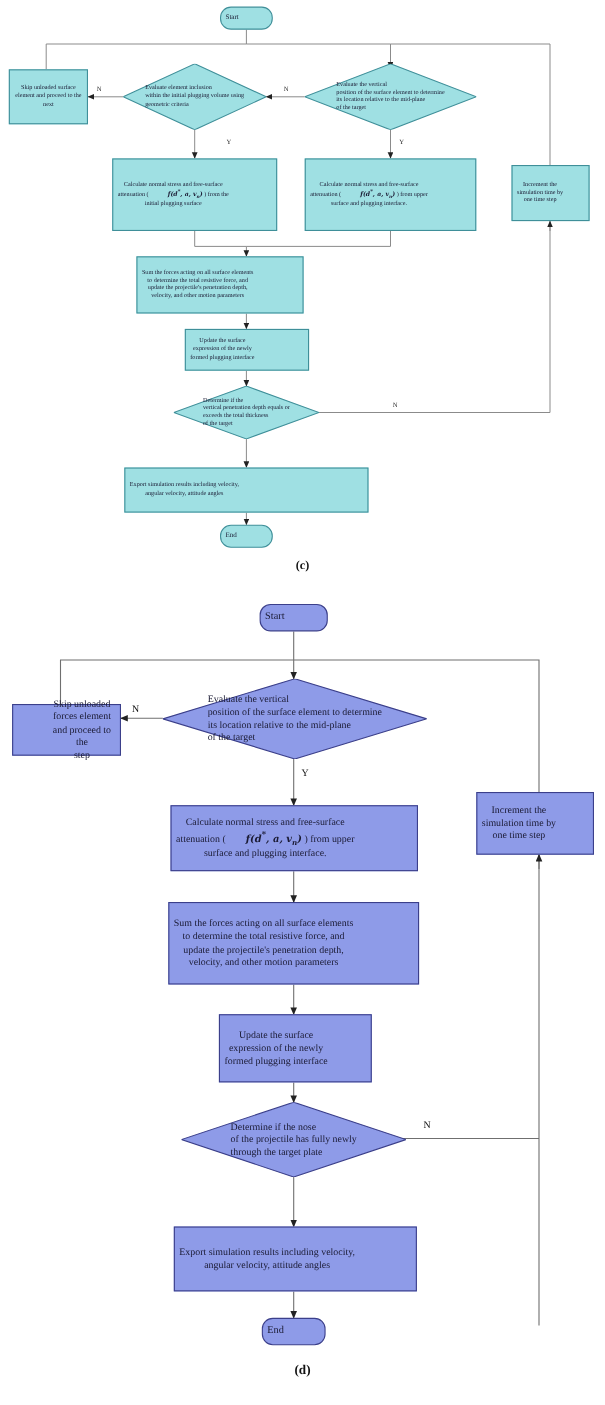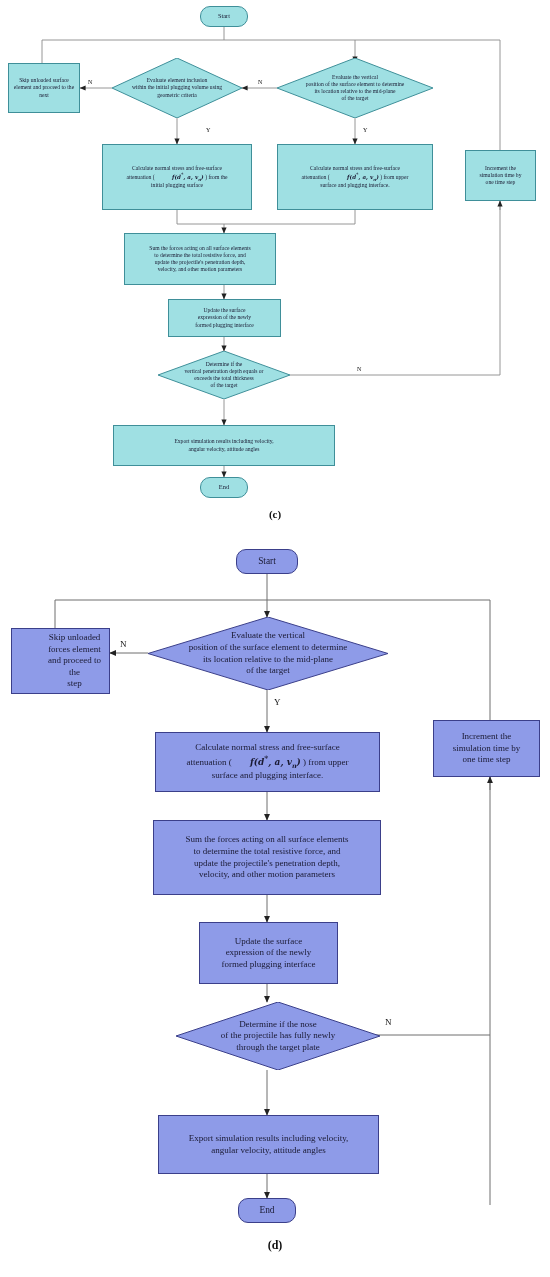--- a/index.html
+++ b/index.html
@@ -6,37 +6,37 @@
   body{width:550px;height:1277px;position:relative;
        font-family:"Liberation Serif", serif;color:#1a1a33;overflow:hidden;}
 
   .figure{position:absolute;left:0;width:550px;}
   #fig-c{top:0;height:540px;}
   #fig-d{top:540px;height:737px;}
 
   .svg-layer{position:absolute;left:0;top:0;width:100%;height:100%;overflow:visible;}
 
   .node{position:absolute;box-sizing:border-box;display:flex;align-items:center;
-        justify-content:center;text-align:center;}
+        text-align:center;}
 
   
   .proc{border:1px solid #2d6b78;}
   #fig-c .proc{background:#9FE0E3;border-color:#3f8f99;}
   #fig-d .proc{background:#8E9BE8;border-color:#3b3f8a;}
 
   
   .term{border-radius:10px;border:1px solid #2d6b78;}
   #fig-c .term{background:#9FE0E3;border-color:#3f8f99;}
   #fig-d .term{background:#8E9BE8;border-color:#3b3f8a;}
 
   
   .dec{position:absolute;}
   .dec .dshape{position:absolute;left:0;top:0;width:100%;height:100%;}
   .dec .dtext{position:absolute;left:0;top:0;width:100%;height:100%;
-              display:flex;align-items:center;justify-content:center;text-align:center;}
+              display:flex;align-items:center;justify-content:center;}
 
   .txt{line-height:1.28;padding:2px 4px;}
   #fig-c .f-tiny{font-size:5.6px;}
   #fig-c .f-term{font-size:6.4px;}
   #fig-d .f-small{font-size:9.0px;}
   #fig-d .f-term{font-size:9.4px;}
 
   .mathf{font-family:"DejaVu Serif", serif;font-style:italic;font-weight:600;margin-left:16px;}
   .mathf sub{font-size:.72em;font-style:italic;}
   .mathsup{font-style:normal;}
@@ -242,21 +242,21 @@
       <path d="M267,634 L267,658" marker-end="url(#ah-d)"></path>
 
       <path d="M490,250 L490,237" marker-end="url(#ah-d-up)"></path>
     </g>
   </svg>
 
   <div class="node term f-term" style="left:236px;top:9px;width:62px;height:25px;">
     <span class="txt">Start</span>
   </div>
 
-  <div class="node proc f-small" style="left:11px;top:88px;width:99px;height:66px;padding-left:28px;">
+  <div class="node proc f-small" style="left:11px;top:100px;width:99px;height:47px;padding-left:28px;">
     <span class="txt">
       <span>Skip unloaded</span><br>
       <span>forces element</span><br>
       <span>and proceed to the</span><br>
       <span>step</span>
     </span>
   </div>
 
   <div class="dec" style="left:148px;top:77px;width:240px;height:73px;">
     <svg class="dshape" viewBox="0 0 240 73" preserveAspectRatio="none">
@@ -298,21 +298,21 @@
   </div>
 
   <div class="node proc f-small" style="left:199px;top:382px;width:139px;height:62px;">
     <span class="txt">
       <span>Update the surface</span><br>
       <span>expression of the newly</span><br>
       <span>formed plugging interface</span>
     </span>
   </div>
 
-  <div class="dec" style="left:176px;top:462px;width:204px;height:68px;">
+  <div class="dec" style="left:165px;top:462px;width:204px;height:68px;">
     <svg class="dshape" viewBox="0 0 204 68" preserveAspectRatio="none">
       <polygon points="102,0 204,34 102,68 0,34" fill="#8E9BE8" stroke="#3b3f8a" stroke-width="1"></polygon>
     </svg>
     <div class="dtext f-small">
       <div class="txt">
         <div>Determine if the nose</div>
         <div>of the projectile has fully newly</div>
         <div>through the target plate</div>
       </div>
     </div>

